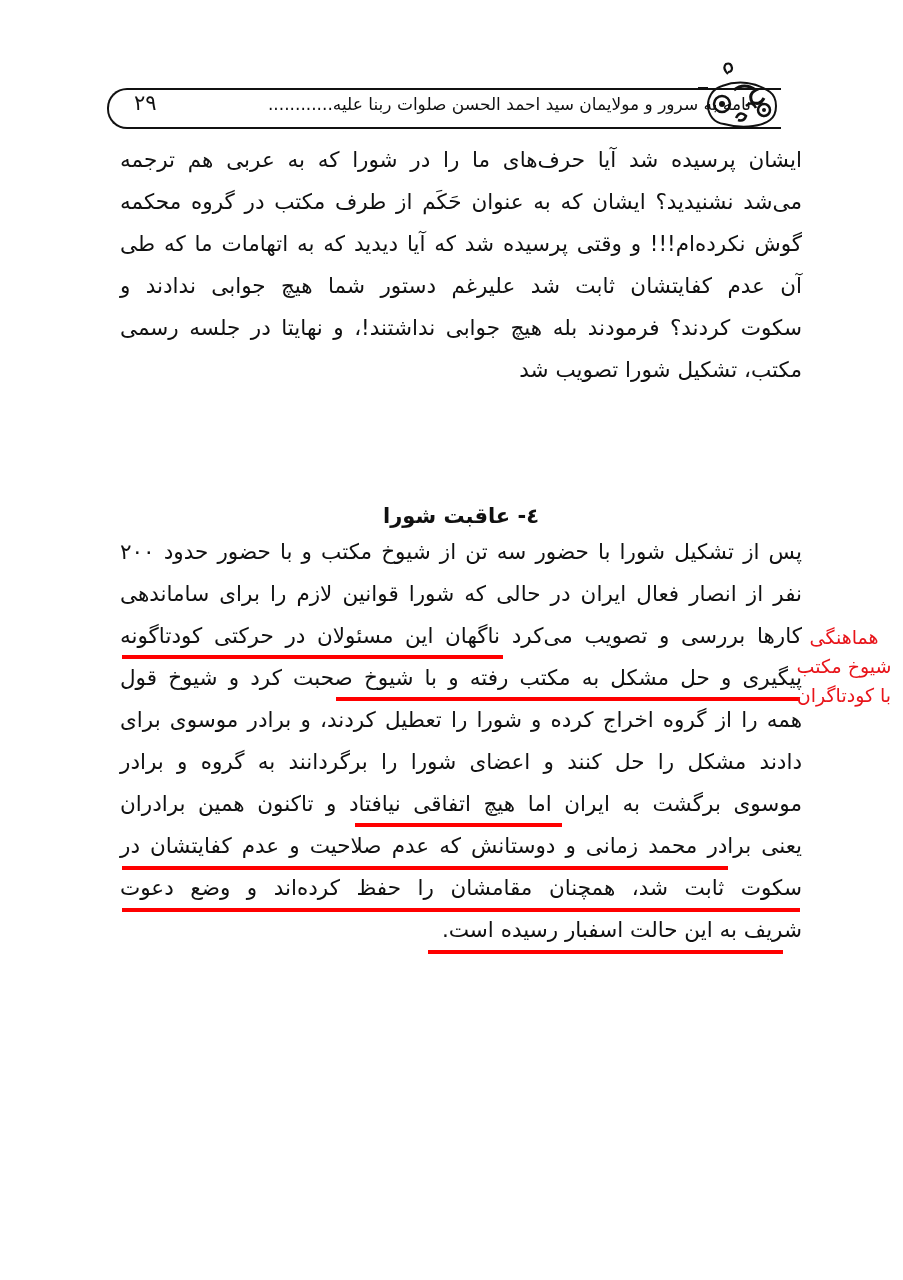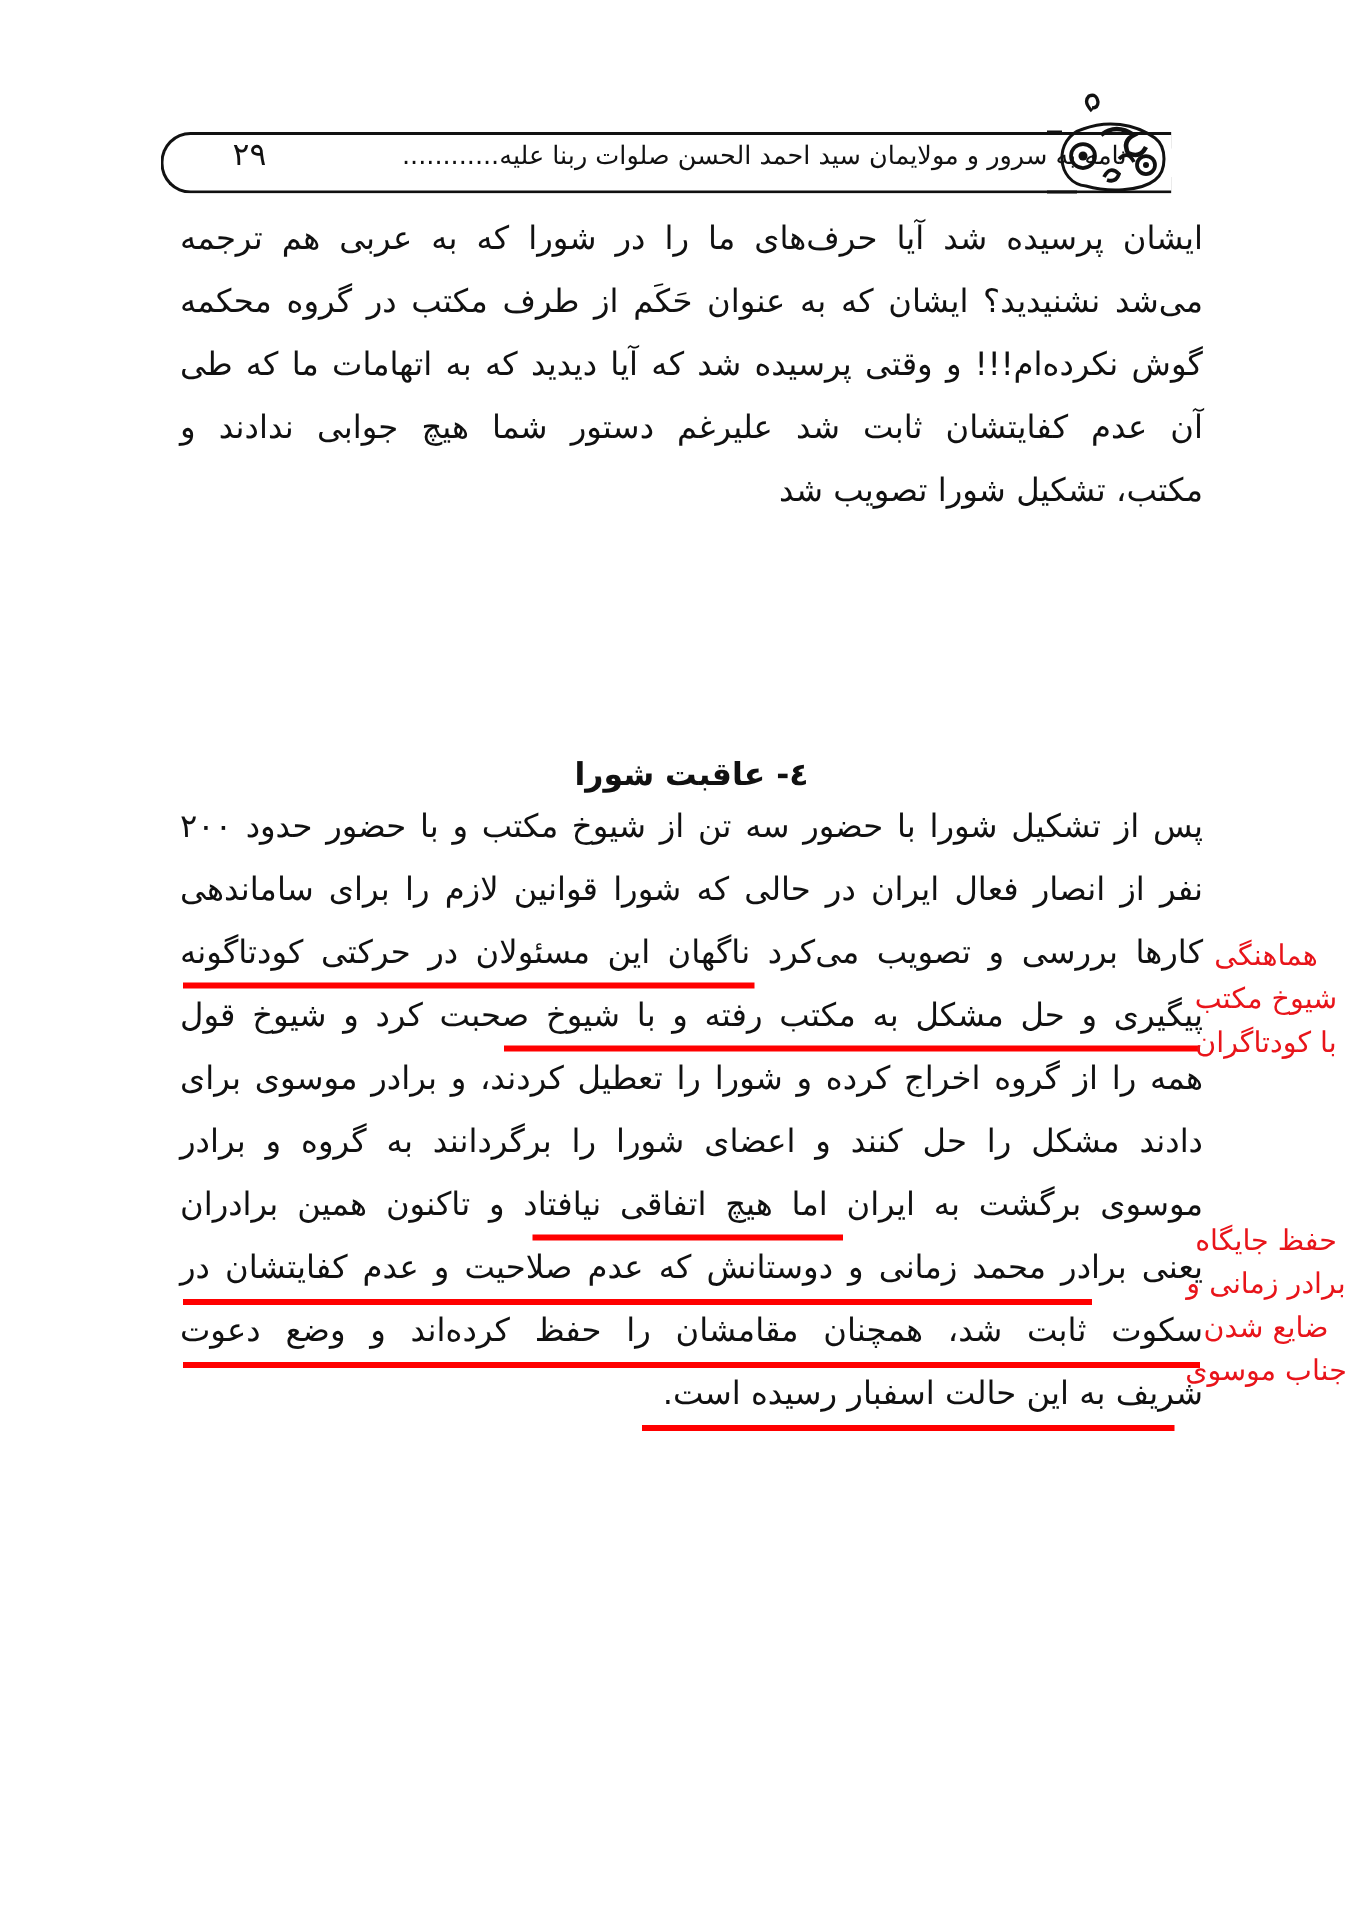--- a/index.html
+++ b/index.html
@@ -5,21 +5,21 @@
   html, body { margin: 0; padding: 0; background: #ffffff; }
   body { width: 903px; height: 1280px; position: relative; overflow: hidden;
          font-family: "DejaVu Sans", sans-serif; color: #111; }
   .page { position: absolute; left: 0; top: 0; width: 903px; height: 1280px; }
 
   
   .header-box { position: absolute; left: 107px; top: 88px; width: 672px; height: 37px;
                 border: 2px solid #111; border-right: none; border-radius: 20px 0 0 20px; }
   .header-title { position: absolute; right: 152px; top: 94px; direction: rtl;
                   font-size: 17px; white-space: nowrap; color: #111; }
-  .header-page { position: absolute; left: 134px; top: 91px; font-size: 21px; color: #111; margin-left: 21px; }
+  .header-page { position: absolute; left: 134px; top: 91px; font-size: 21px; color: #111; }
   .ornament { position: absolute; left: 698px; top: 62px; width: 82px; height: 68px; }
 
   
   .para { position: absolute; left: 120px; width: 682px; direction: rtl; text-align: justify;
           text-align-last: right; font-size: 21.5px; line-height: 42px; }
   .line { display: block; height: 42px; white-space: nowrap; text-align: justify;
           text-align-last: justify; }
   .line.last { text-align-last: right; }
   .para1 { top: 139px; }
   .heading { position: absolute; left: 120px; width: 682px; top: 504px; text-align: center;
@@ -51,20 +51,21 @@
     <circle cx="66" cy="48" r="2" fill="#111"></circle>
     <path d="M38 56 q4 -8 10 -2 q-2 6 -8 4 M48 44 q6 -6 10 2" fill="none" stroke="#111" stroke-width="2.5"></path>
     <path d="M0 26 H10 M0 66 H20" stroke="#111" stroke-width="2"></path>
   </svg>
 
   <div class="para para1">
     <span class="line">ایشان پرسیده شد آیا حرف‌های ما را در شورا که به عربی هم ترجمه</span>
     <span class="line">می‌شد نشنیدید؟ ایشان که به عنوان حَکَم از طرف مکتب در گروه محکمه</span>
     <span class="line">گوش نکرده‌ام!!! و وقتی پرسیده شد که آیا دیدید که به اتهامات ما که طی</span>
     <span class="line">آن عدم کفایتشان ثابت شد علیرغم دستور شما هیچ جوابی ندادند و</span>
+    <span class="line">سکوت کردند؟ فرمودند بله هیچ جوابی نداشتند!، و نهایتا در جلسه رسمی</span>
     <span class="line last">مکتب، تشکیل شورا تصویب شد</span>
   </div>
 
   <div class="heading">٤- عاقبت شورا</div>
 
   <div class="para para2">
     <span class="line">پس از تشکیل شورا با حضور سه تن از شیوخ مکتب و با حضور حدود ۲۰۰</span>
     <span class="line">نفر از انصار فعال ایران در حالی که شورا قوانین لازم را برای ساماندهی</span>
     <span class="line">کارها بررسی و تصویب می‌کرد ناگهان این مسئولان در حرکتی کودتاگونه</span>
     <span class="line">پیگیری و حل مشکل به مکتب رفته و با شیوخ صحبت کرد و شیوخ قول</span>
@@ -83,20 +84,14 @@
       <div class="uline" style="left: 122px; top: 866px; width: 606px; background: rgb(255, 0, 0);"></div>
       <div class="uline" style="left: 122px; top: 908px; width: 678px; background: rgb(255, 0, 0);"></div>
       <div class="uline" style="left: 428px; top: 950px; width: 355px; background: rgb(255, 0, 0);"></div>
     </div>
 
   <div class="note note1">
     <div>هماهنگی</div>
     <div>شیوخ مکتب</div>
     <div>با کودتاگران</div>
   </div>
-  <div class="note note2">
-    <div>حفظ جایگاه</div>
-    <div>برادر زمانی و</div>
-    <div>ضایع شدن</div>
-    <div>جناب موسوی</div>
-  </div>
 
 </div>
 
 </body></html>

